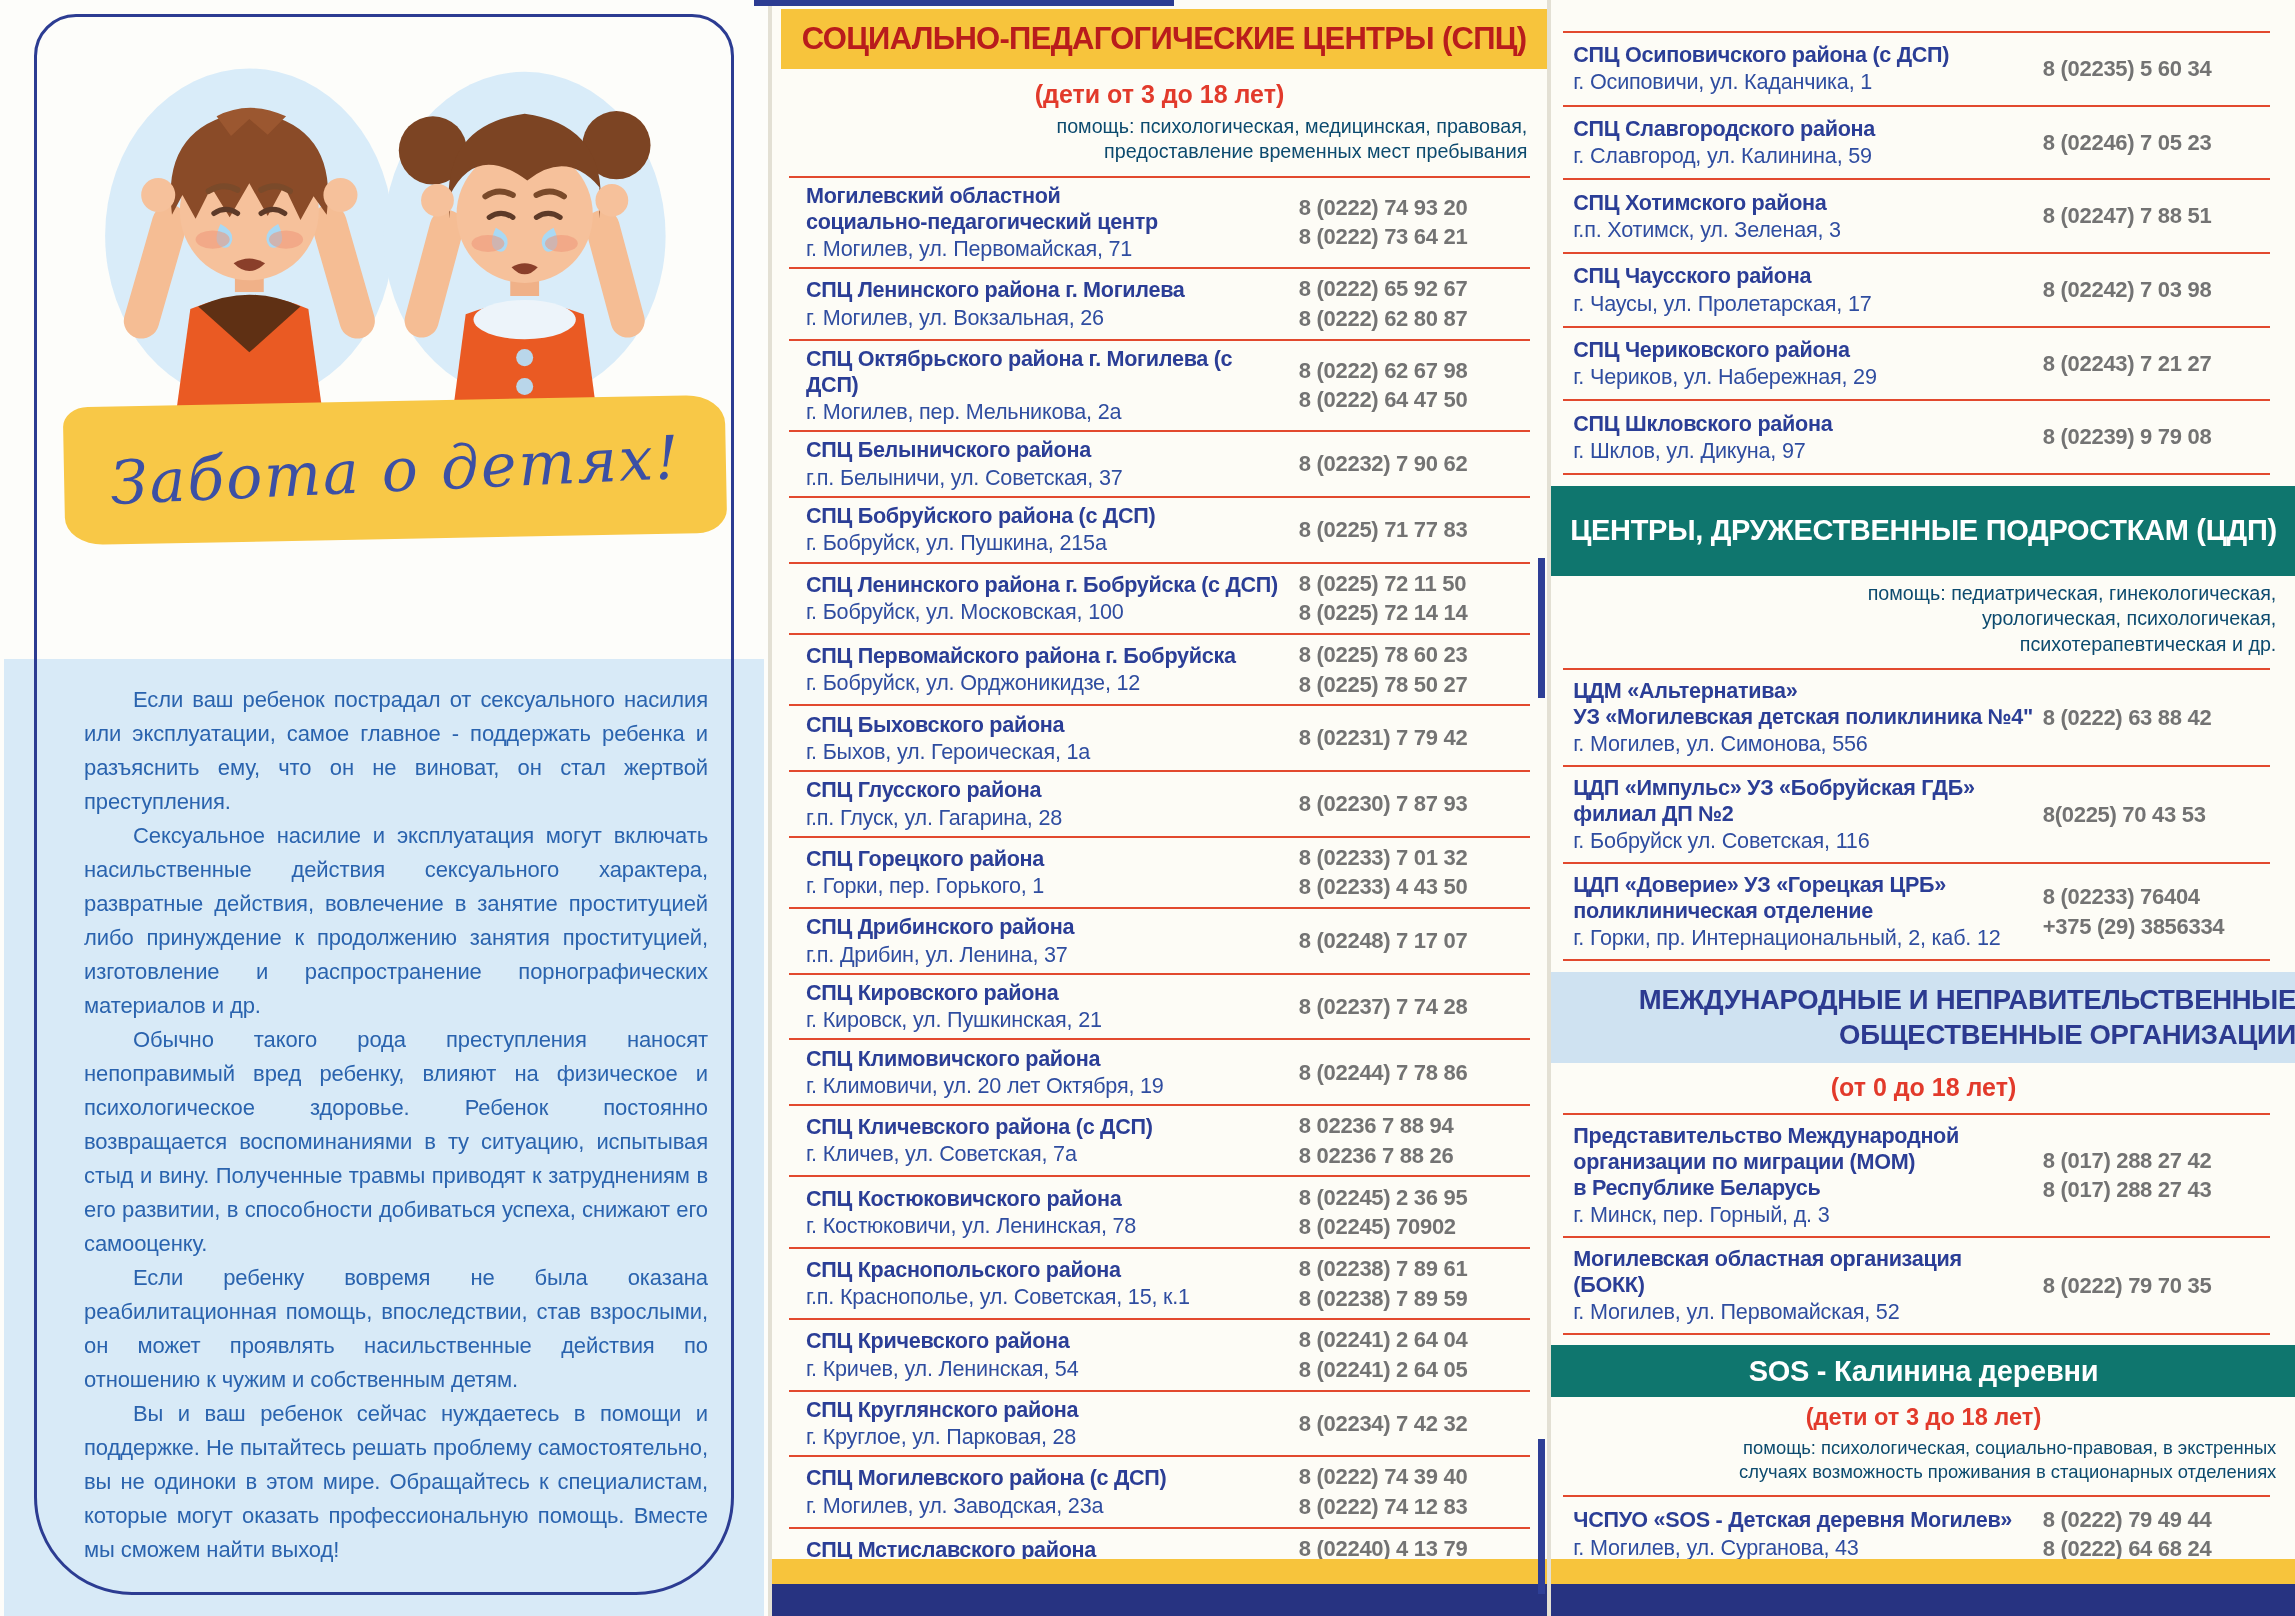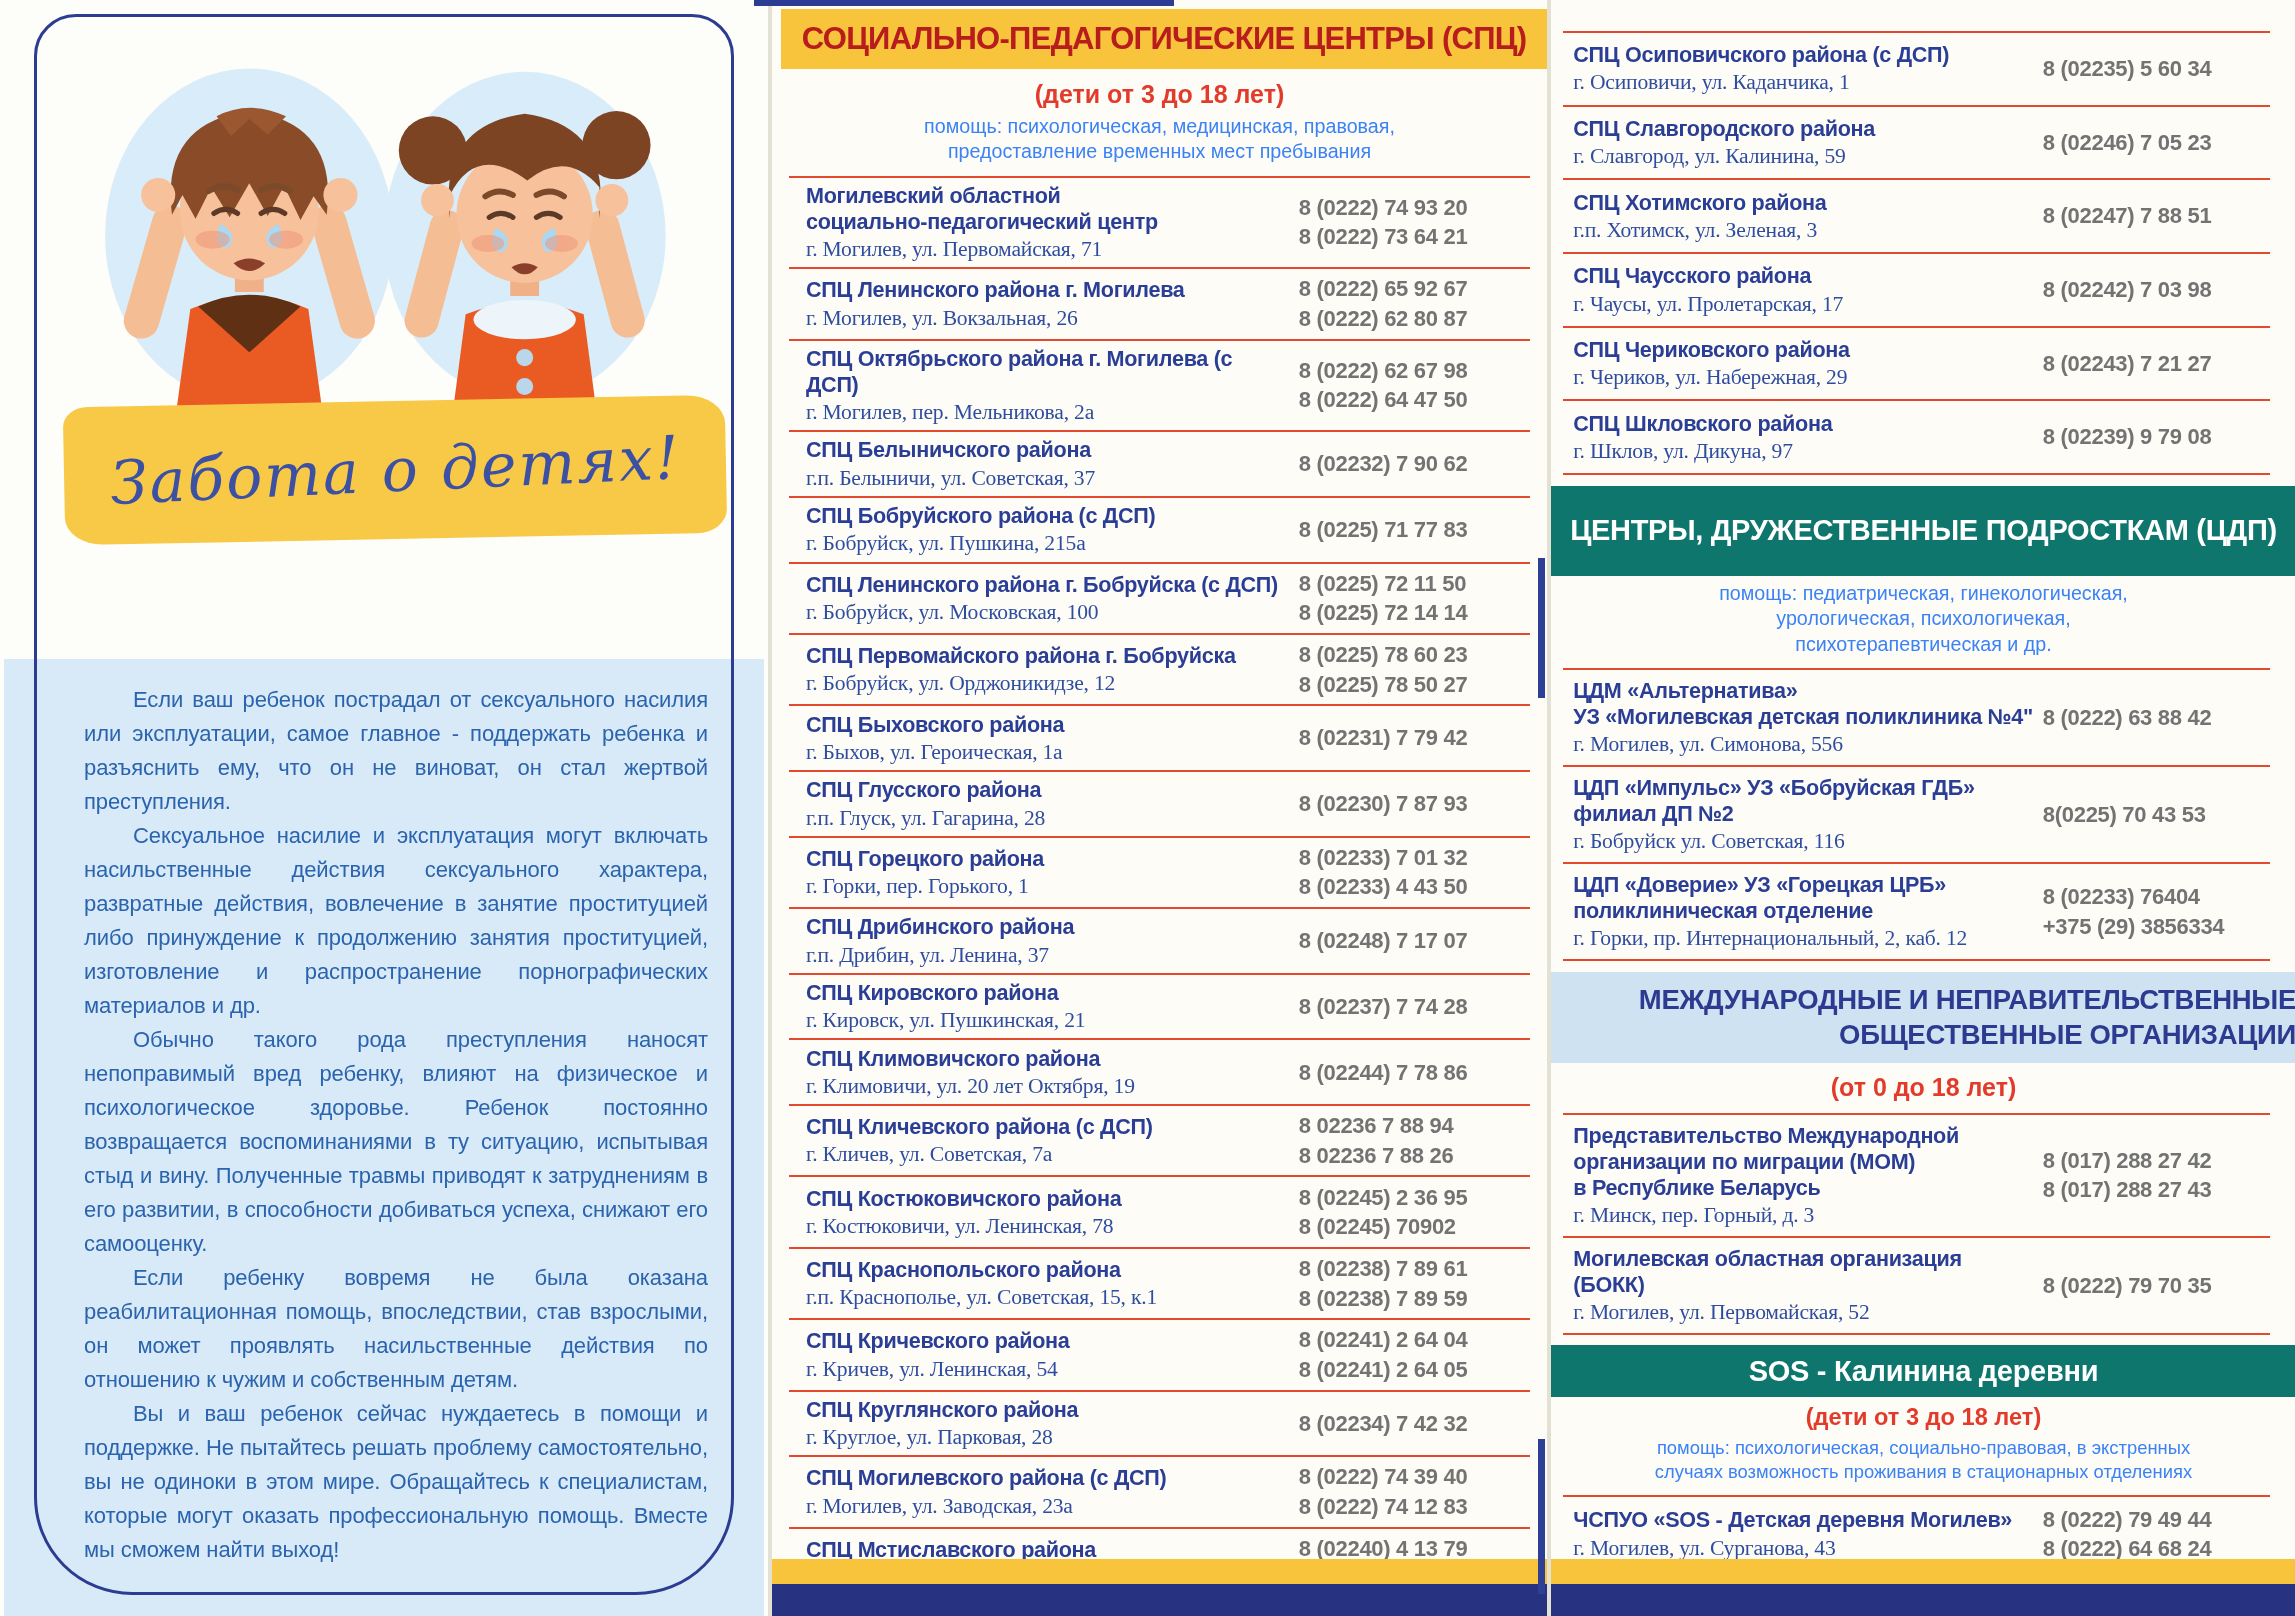--- a/index.html
+++ b/index.html
@@ -20,27 +20,27 @@
       display:flex;align-items:center;justify-content:center;}
   .ribbon span{font-family:"DejaVu Serif",serif;font-style:italic;font-size:60px;color:#3c50a4;
       transform:rotate(-1.5deg);letter-spacing:2px;white-space:nowrap;}
   .paragraphs{position:absolute;left:84px;top:683px;width:624px;color:#2a63ae;font-size:22px;
       line-height:34px;text-align:justify;font-weight:500;letter-spacing:-0.1px;}
   .para{margin:0;text-indent:49px;}
   
   .band-yellow{margin:9.2px 0 0 9.2px;height:60px;line-height:60px;background:#f7c43c;text-align:center;
       font-size:31px;font-weight:700;color:#b91c1c;letter-spacing:-0.7px;white-space:nowrap;}
   .age-note{margin-top:10.5px;text-align:center;font-size:25px;font-weight:700;color:#e23a2b;}
-  .help{margin:5.2px 19.7px 0;text-align:center;color:#3b82f6;font-size:19.7px;line-height:25.6px;font-weight:500;}
+  .help{margin:5.2px 19.7px 0;text-align:right;color:#0c4a6e;font-size:19.7px;line-height:25.6px;font-weight:500;}
   .entries{border-top:2.6px solid #e2492e;}
   .entry{display:flex;justify-content:space-between;align-items:center;
       padding:5.2px 9.2px 5.2px 17px;border-bottom:2.6px solid #e2492e;}
   .e-left{width:calc(100% - 231px);}
   .e-name{font-weight:700;font-size:21.6px;line-height:26px;color:#2b3e96;white-space:pre-line;letter-spacing:-0.3px;}
-  .e-addr{font-size:21.6px;line-height:26px;color:#2f4da0;margin-top:1.3px;letter-spacing:-0.2px;font-family:Liberation Serif, serif;}
+  .e-addr{font-size:21.6px;line-height:26px;color:#2f4da0;margin-top:1.3px;letter-spacing:-0.2px;}
   .e-phones{width:222px;font-size:22px;line-height:29.5px;font-weight:600;color:#737373;letter-spacing:-0.3px;}
   .entries-mid{margin:10.5px 17px 0 17px;}
   
   .entries-right{margin:31px 26px 0 11.8px;}
   .entries-right .entry{padding:9.2px 5.2px 9.2px 10.5px;}
   .band-navy{margin-top:10.5px;height:90px;background:#0f766e;color:#fff;display:flex;align-items:center;
       justify-content:center;font-size:29px;font-weight:700;letter-spacing:-0.3px;white-space:nowrap;}
   .entries-sub{margin:10.5px 26px 0 11.8px;}
   .entries-sub .entry{padding:7.9px 5.2px 7.9px 10.5px;}
   .band-pale{margin-top:10.5px;background:#cfe2f1;color:#2c3a90;text-align:right;font-size:27.5px;

